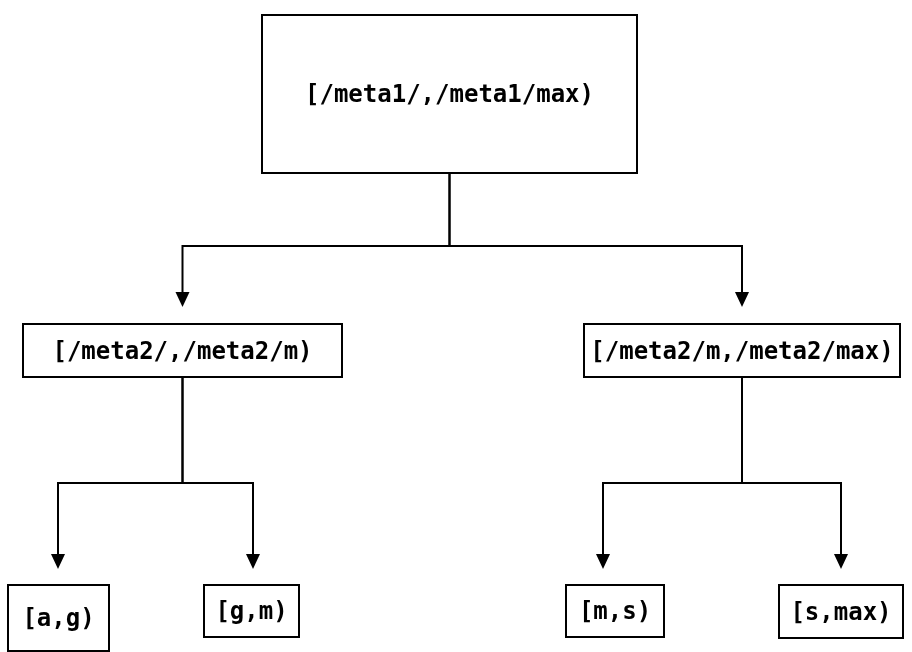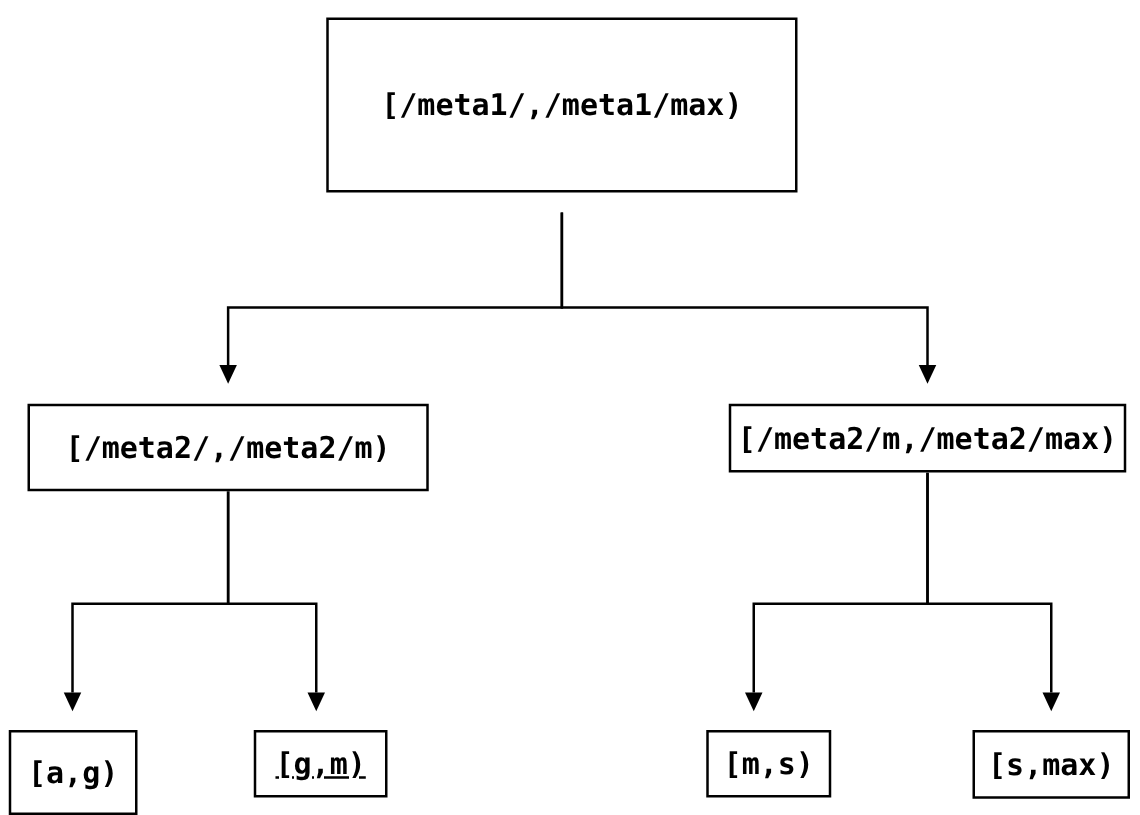--- a/index.html
+++ b/index.html
@@ -32,25 +32,25 @@
     justify-content: center;
   }
   .node .label {
     font-family: "DejaVu Sans Mono", "Liberation Mono", monospace;
     font-weight: 700;
     font-size: 24px;
     color: #000000;
     white-space: nowrap;
     line-height: 1;
   }
-  .node-root  { left: 261px; top: 14px;  width: 377px; height: 140px; }
-  .node-l     { left: 22px;  top: 323px; width: 321px; height: 70px; }
+  .node-root  { left: 261px; top: 14px;  width: 377px; height: 160px; }
+  .node-l     { left: 22px;  top: 323px; width: 321px; height: 55px; }
   .node-r     { left: 583px; top: 323px; width: 318px; height: 55px; }
   .node-ll    { left: 7px;   top: 584px; width: 103px; height: 68px; }
-  .node-lr    { left: 203px; top: 584px; width: 107px; height: 54px; text-decoration: underline; }
+  .node-lr    { left: 203px; top: 584px; width: 97px; height: 54px; }
   .node-rl    { left: 553px; top: 584px; width: 100px; height: 54px; margin-left: 12px; }
   .node-rr    { left: 778px; top: 584px; width: 126px; height: 55px; text-align: right; }
 </style>
 </head>
 <body>
 
 <div class="stage">
 
   <svg class="edges" width="912" height="652" viewBox="0 0 912 652" xmlns="http://www.w3.org/2000/svg" aria-hidden="true">
     <g stroke="#000000" stroke-width="2" fill="none">

